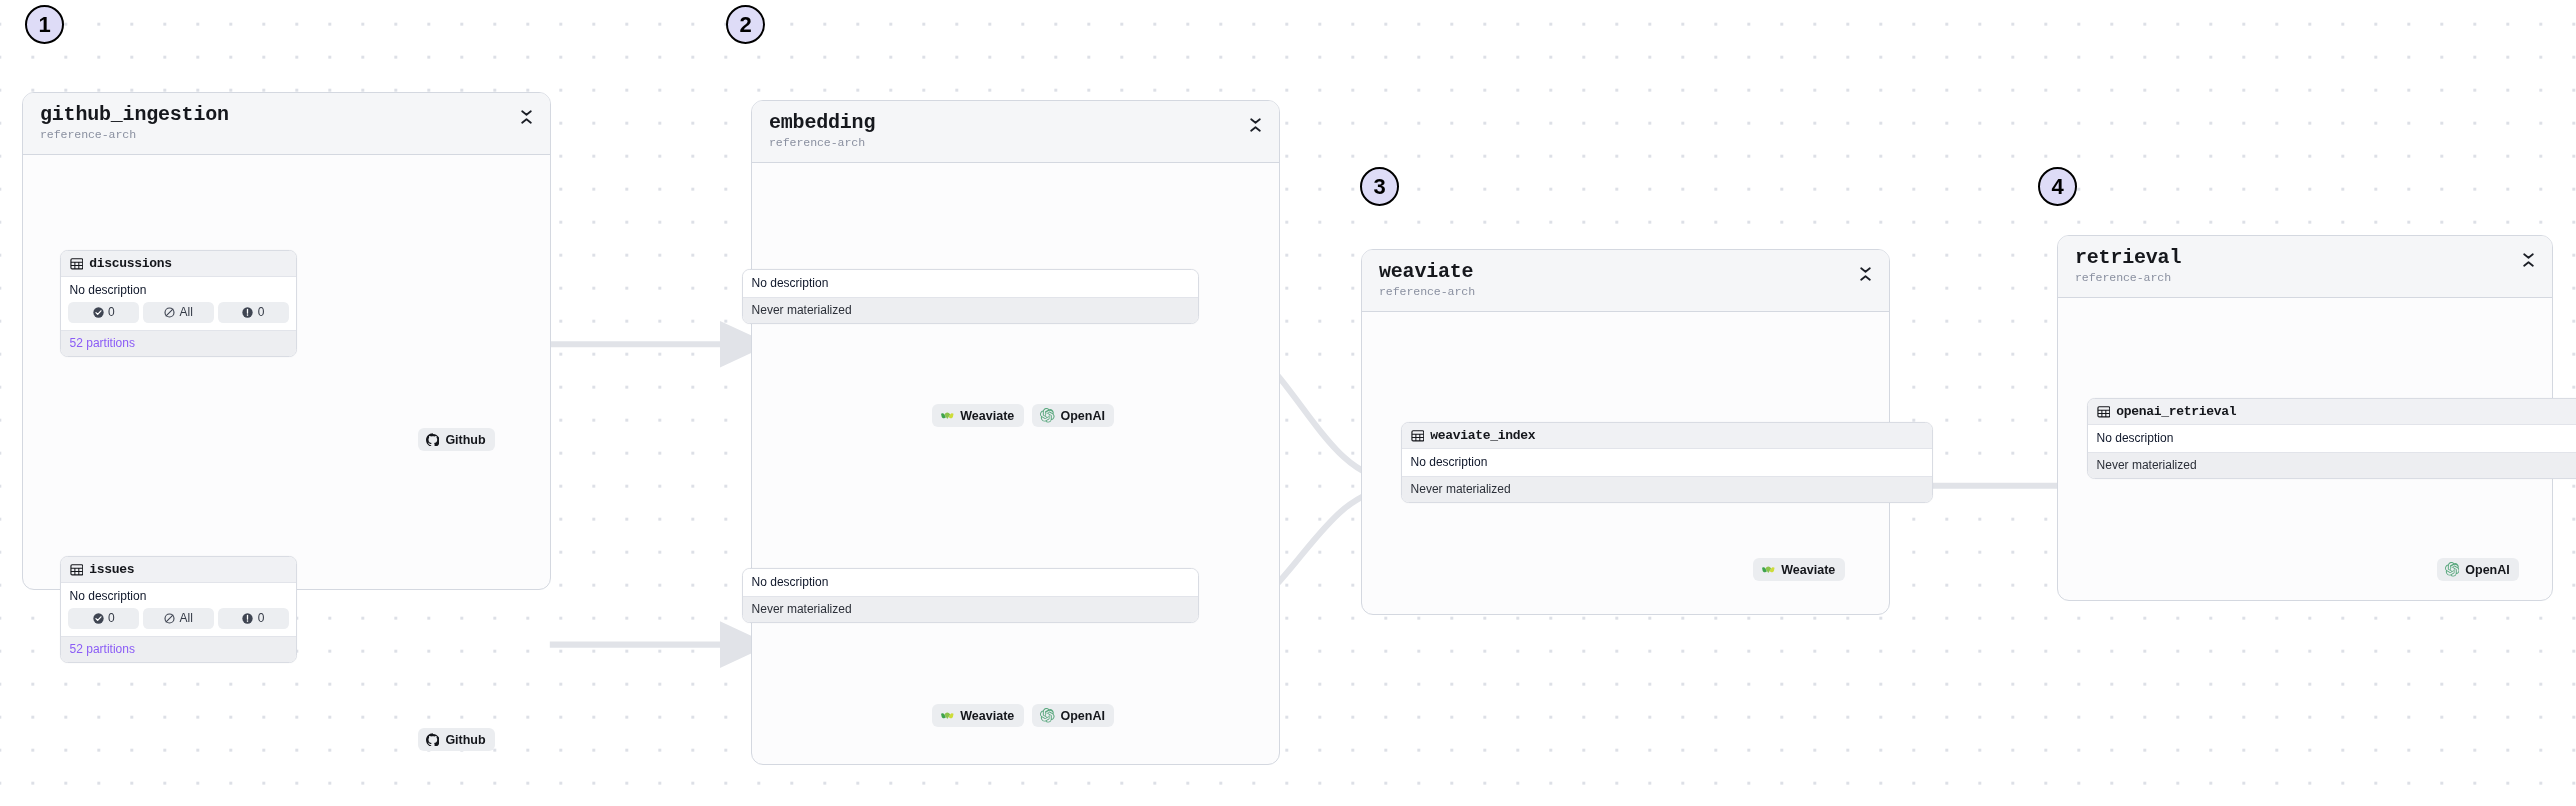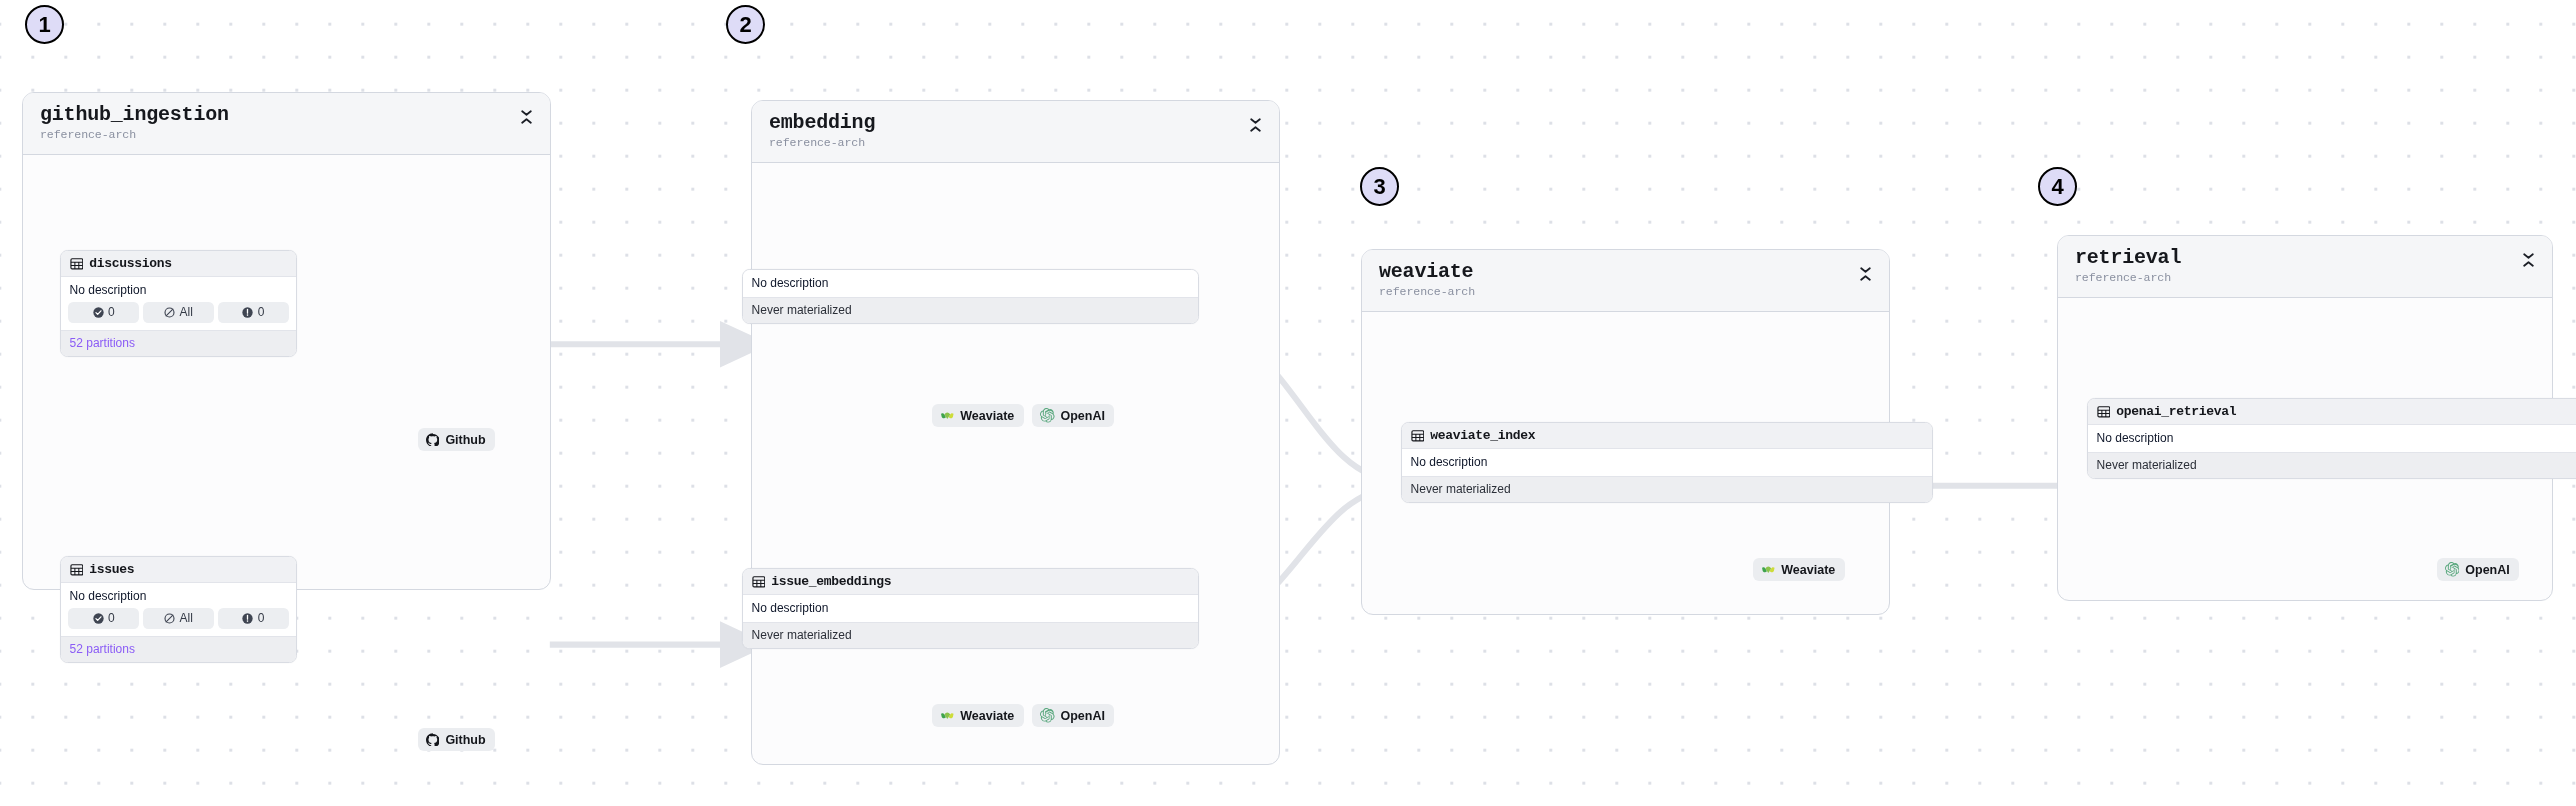--- a/index.html
+++ b/index.html
@@ -364,27 +364,20 @@
     </div>
     <div class="badge">
       <svg class="icn" width="14.6" height="14.6" viewBox="0 0 24 24">
         <path fill="#57a77c" d="M22.28 9.82a5.98 5.98 0 0 0-.52-4.91 6.05 6.05 0 0 0-6.5-2.9A6.06 6.06 0 0 0 4.98 4.18a5.98 5.98 0 0 0-4 2.9 6.05 6.05 0 0 0 .75 7.1 5.98 5.98 0 0 0 .51 4.91 6.05 6.05 0 0 0 6.5 2.9 5.98 5.98 0 0 0 4.51 2.01 6.05 6.05 0 0 0 5.78-4.19 5.98 5.98 0 0 0 3.99-2.9 6.05 6.05 0 0 0-.74-7.09zm-9.02 12.6a4.48 4.48 0 0 1-2.88-1.04l.14-.08 4.78-2.76a.79.79 0 0 0 .4-.68v-6.74l2.02 1.17a.07.07 0 0 1 .04.05v5.58a4.5 4.5 0 0 1-4.5 4.5zM3.6 18.3a4.47 4.47 0 0 1-.54-3.01l.14.09 4.79 2.76a.77.77 0 0 0 .78 0l5.84-3.37v2.33a.08.08 0 0 1-.03.06L9.73 19.99a4.5 4.5 0 0 1-6.14-1.65zM2.34 7.9a4.48 4.48 0 0 1 2.34-1.97V11.6a.77.77 0 0 0 .39.68l5.81 3.36-2.02 1.16a.08.08 0 0 1-.07 0L3.94 14a4.5 4.5 0 0 1-1.6-6.1zm16.6 3.86L13.1 8.36 15.12 7.2a.08.08 0 0 1 .07 0l4.85 2.8a4.49 4.49 0 0 1-.67 8.1v-5.65a.78.78 0 0 0-.42-.69zm2.01-3.02l-.14-.09-4.78-2.79a.78.78 0 0 0-.79 0L9.4 10.23V7.9a.07.07 0 0 1 .03-.06l4.85-2.8a4.5 4.5 0 0 1 6.68 4.66zM8.3 12.86l-2.02-1.16a.08.08 0 0 1-.04-.06V6.07a4.5 4.5 0 0 1 7.38-3.45l-.14.08L8.7 5.46a.79.79 0 0 0-.4.68zm1.1-2.37l2.6-1.5 2.6 1.5v3l-2.6 1.5-2.6-1.5z"></path>
       </svg>
       <span>OpenAI</span>
     </div>
   </div>
 
   <div class="asset" style="left:742px; top:568px; width:457px;">
-    <div class="asset-head">
-      <svg class="icn" width="13.7" height="13.7" viewBox="0 0 16 16">
-        <rect x="1.1" y="2.1" width="13.8" height="11.8" rx="1.4" stroke="#14161b" stroke-width="1.35" fill="none"></rect>
-        <path d="M1.1 6.1 H14.9 M1.1 10 H14.9 M5.7 6.1 V13.9 M10.3 6.1 V13.9" stroke="#14161b" stroke-width="1.2"></path>
-      </svg>
-      <span class="asset-name">issue_embeddings</span>
-    </div>
     <div class="asset-desc" style="padding-bottom:6.9px;">No description</div>
     <div class="asset-status">Never materialized</div>
   </div>
 
   <div class="badges" style="left:932px; top:704px;">
     <div class="badge">
       <svg class="icn" width="14.6" height="14.6" viewBox="0 0 17 17">
         <path d="M1.2 6.8 C2.6 5.6 4.2 6.2 5.1 7.6 L7.0 10.8 L5.5 11.6 C4.2 12.3 2.7 11.7 2.0 10.4 Z" fill="#3fa34d"></path>
         <path d="M15.8 6.8 C14.4 5.6 12.8 6.2 11.9 7.6 L10.0 10.8 L11.5 11.6 C12.8 12.3 14.3 11.7 15.0 10.4 Z" fill="#cddc39"></path>
         <path d="M5.1 7.6 C6.0 6.2 7.3 5.2 8.5 5.2 C9.7 5.2 11.0 6.2 11.9 7.6 L8.5 12.8 Z" fill="#8bc34a"></path>

